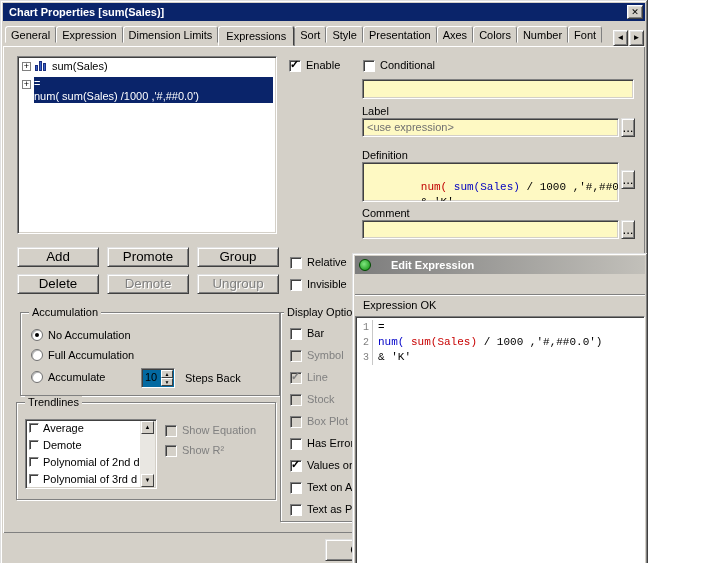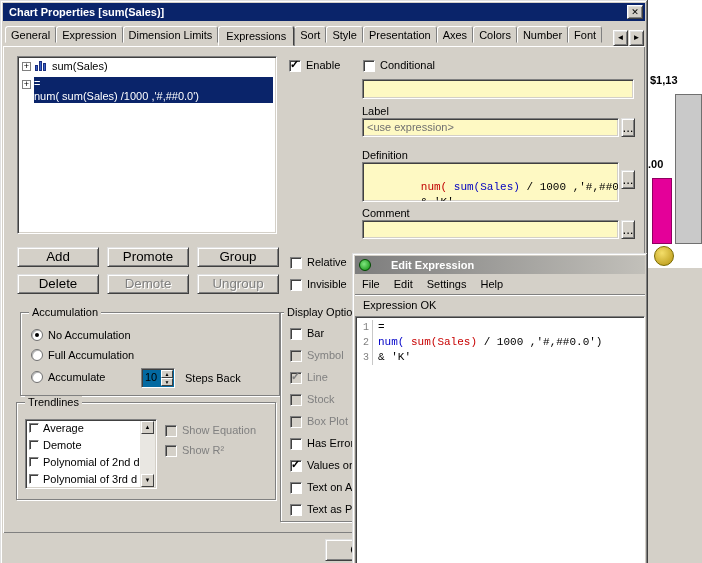--- a/index.html
+++ b/index.html
@@ -99,28 +99,20 @@
   .bar-m { position: absolute; left: 4px; top: 178px; width: 20px; height: 66px; border: 1px solid #8f005f; }
   .sphere { position: absolute; left: 6px; top: 246px; width: 20px; height: 20px; border-radius: 50%;
     border: 1px solid #7a6a00; background: radial-gradient(circle at 7px 6px, #f4de6a, #b59310); }
   .bglower { position: absolute; left: 0; top: 268px; width: 54px; height: 295px; background: #d4d0c8; }
 </style>
 </head>
 <body>
 
 <div id="screen">
 
-  <div class="bgstrip">
-    <div class="v1">$1,13</div>
-    <div class="bar-g" style="background: rgb(201, 201, 201);"></div>
-    <div class="v2">.00</div>
-    <div class="bar-m" style="background: rgb(228, 0, 153);"></div>
-    <div class="sphere"></div>
-    <div class="bglower"></div>
-  </div>
 
   <div class="dialog">
 
     <div class="titlebar" style="background: rgb(10, 36, 106);">
       <span class="title">Chart Properties [sum(Sales)]</span>
     </div>
     <button class="win-btn" style="left:627px; top:5px; width:16px; height:14px;">
       <span>✕</span>
     </button>
 
@@ -283,26 +275,20 @@
     <span class="lbl" style="left:307px; top:503px;">Text as Pop</span>
 
     <button class="btn" style="left:325px; top:539px; width:70px; height:22px; line-height:20px;">OK</button>
   </div>
 
   <div class="editwin">
     <div class="etitle">
       <span class="qicon"></span>
       <span class="ttxt">Edit Expression</span>
     </div>
-    <div class="menubar">
-      <span class="menuitem">File</span>
-      <span class="menuitem">Edit</span>
-      <span class="menuitem">Settings</span>
-      <span class="menuitem">Help</span>
-    </div>
     <div class="menusep"></div>
     <div class="statusrow">Expression OK</div>
     <div class="codearea">
       <div class="codeline">
         <span class="ln">1</span>
         <span class="ctext"><span style="color: rgb(0, 0, 0);">=</span></span>
       </div>
       <div class="codeline">
         <span class="ln">2</span>
         <span class="ctext"><span style="color: rgb(0, 0, 200);">num(</span><span style="color: rgb(200, 0, 0);"> sum(Sales)</span><span style="color: rgb(0, 0, 0);"> / 1000 ,'#,##0.0')</span></span>

